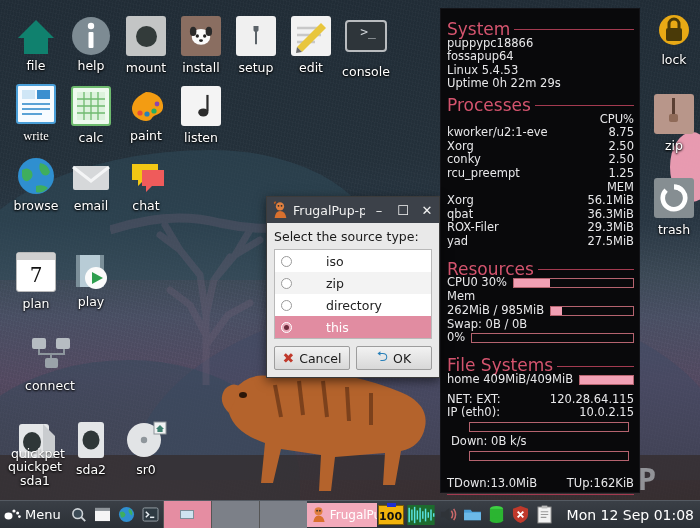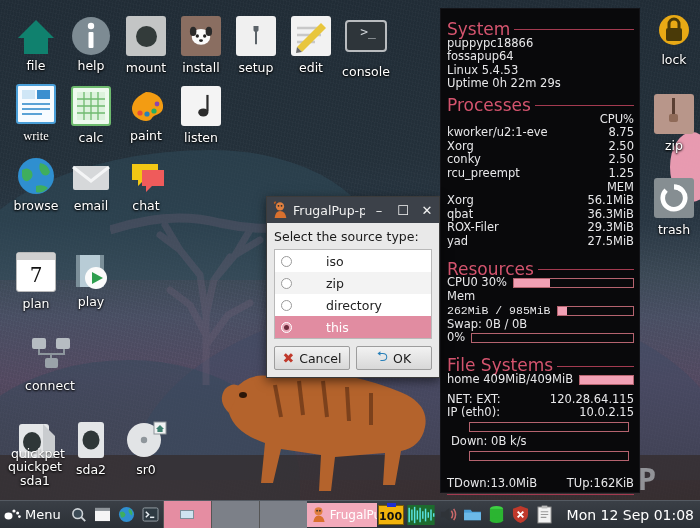--- a/index.html
+++ b/index.html
@@ -453,21 +453,21 @@
     <span>Resources</span>
     <span class="rule"></span>
   </div>
   <div style="display:flex;align-items:center;gap:6px;">
     <span style="white-space:nowrap;">CPU0 30%</span>
     <span class="ck-bar" id="cpubar" style="flex:1;">
         <i style="width: 30%;"></i>
       </span>
   </div>
   <div>Mem</div>
-  <div style="display:flex;align-items:flex-start;gap:6px;font-family:Liberation Mono, monospace;">
+  <div style="display:flex;align-items:flex-start;gap:6px;">
     <span style="white-space:nowrap;">262MiB / 985MiB</span>
     <span class="ck-bar" id="membar" style="flex:1;">
         <i style="width: 13%;"></i>
       </span>
   </div>
   <div>Swap: 0B   / 0B</div>
   <div style="display:flex;align-items:center;gap:6px;">
     <span style="white-space:nowrap;">0%</span>
     <span class="ck-bar" id="swapbar" style="flex:1;">
         <i style="width: 0%;"></i>

